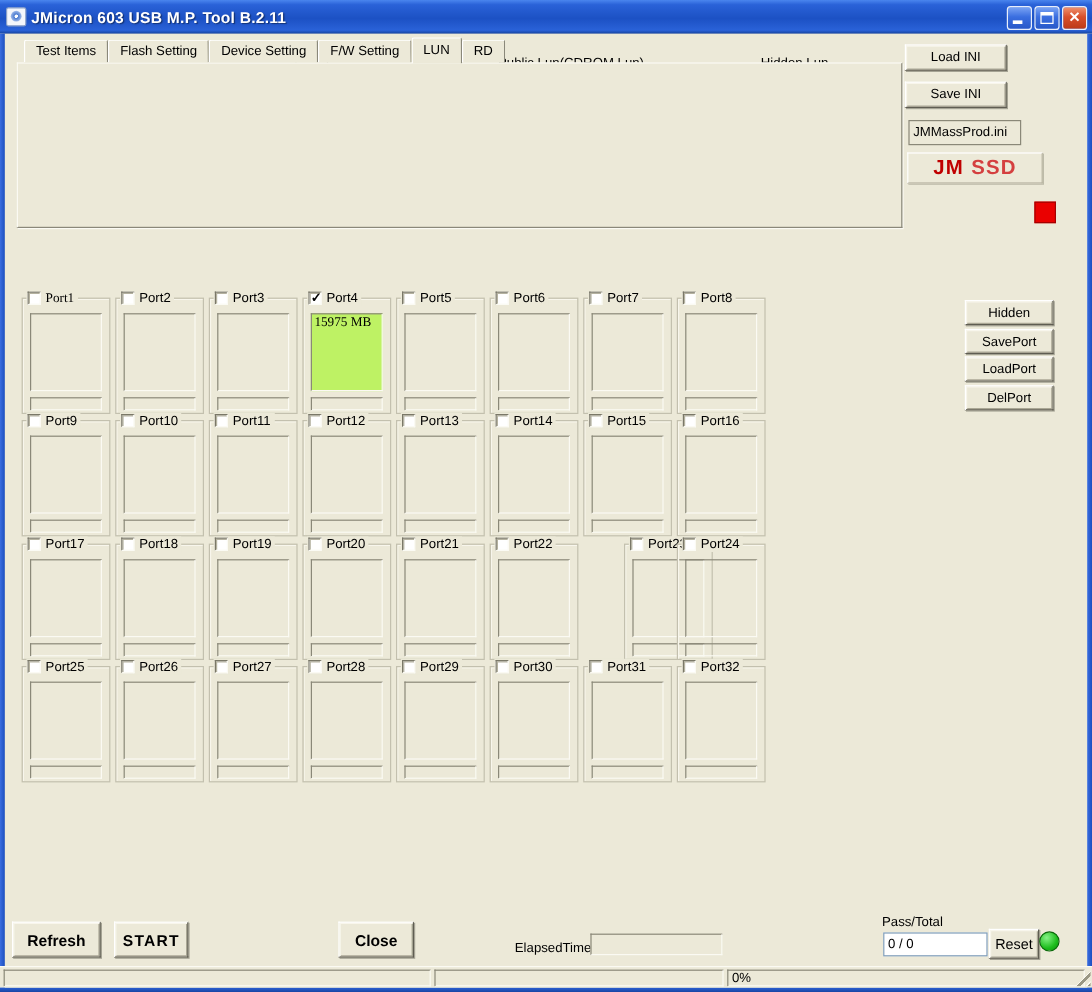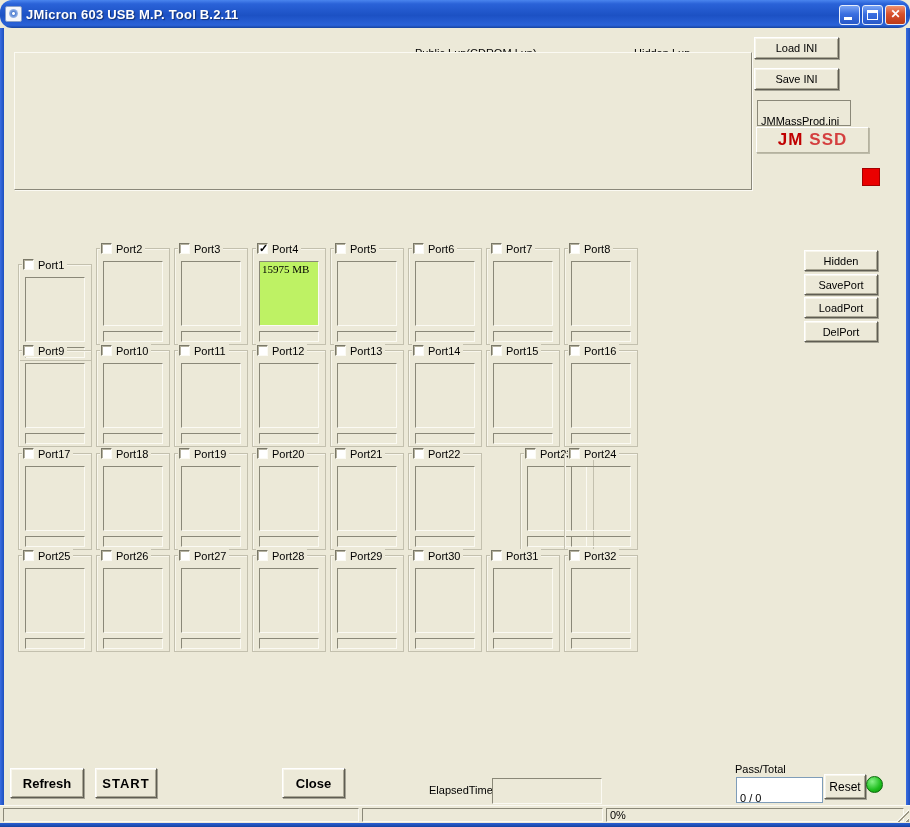--- a/index.html
+++ b/index.html
@@ -6,21 +6,21 @@
   html,body { background:#555; }
   .window {
     position:relative; width:910px; height:827px;
     font-family:"Liberation Sans", sans-serif; font-size:11px; color:#000;
     background:#ECE9D8; overflow:hidden;
   }
   
   .titlebar {
     position:absolute; left:0; top:0; width:910px; height:28px;
     background:linear-gradient(180deg,#4a85ee 0%,#2a62d8 14%,#1c51c4 55%,#2a62d8 90%,#16439f 100%);
-    display:flex; align-items:center; padding:2px 5px;border-radius:12px;
+    display:flex; align-items:center; padding:2px 5px;
   }
   .app-icon { width:17px; height:16px; margin-right:4px; background:#f4f6fb; border:1px solid #8aa0c8; border-radius:2px; position:relative; }
   .app-icon::after { content:""; position:absolute; left:3px; top:2px; width:9px; height:9px; border-radius:50%;
     background:radial-gradient(circle at 50% 50%, #fff 0 20%, #4a7ad0 25%, #9db8e8 70%); }
   .title-text { color:#fff; font-weight:bold; font-size:13px; text-shadow:1px 1px 1px rgba(0,0,0,.45); letter-spacing:.2px; }
   .caption-btns { position:absolute; right:4px; top:5px; display:flex; gap:2px; }
   .cap-btn { width:21px; height:20px; border-radius:3px; border:1px solid #e8eefb; position:relative;
     background:linear-gradient(180deg,#7aa4f4,#3a6ee0 45%,#2858c8); }
   .cap-btn.close { background:linear-gradient(180deg,#f0926e,#d8502c 45%,#bc3a18); }
   .glyph-min { position:absolute; left:4px; bottom:4px; width:8px; height:3px; background:#fff; }
@@ -35,21 +35,21 @@
   .tabs { position:absolute; left:20px; top:30px; height:22px; display:flex; align-items:flex-end; z-index:3; }
   .tab { height:19px; padding:3px 9px 0; background:#ECE9D8; border:1px solid #8a887a;
     border-bottom:none; border-top-color:#fff; border-left-color:#fff;
     border-top-left-radius:2px; border-top-right-radius:2px; white-space:nowrap; }
   .tab.on { height:22px; padding-top:4px; margin-bottom:-1px; z-index:4; position:relative; }
   .tabpage { position:absolute; left:14px; top:52px; width:738px; height:138px;
     border:1px solid; border-color:#fbfaf3 #8a887a #8a887a #fbfaf3; box-shadow:1px 1px 0 #fbfaf3; background:#ECE9D8; z-index:1; }
 
   
   .lbl { position:absolute; white-space:nowrap; }
-  .edit { position:absolute; background:#fff; border:1px solid #7F9DB9; padding:12px 3px; overflow:hidden; white-space:nowrap; }
+  .edit { position:absolute; background:#fff; border:1px solid #7F9DB9; padding:1px 3px; overflow:hidden; white-space:nowrap; }
   .edit.ro { background:#ECE9D8; border:1px solid; border-color:#8a8878 #fbfaf3 #fbfaf3 #8a8878; }
   .edit.thin { background:#ECE9D8; border:1px solid #8a8878; }
   .btn { position:absolute; background:#ECE9D8; text-align:center;
     border:1px solid; border-color:#fff #5f5d52 #5f5d52 #fff;
     box-shadow:inset 1px 1px 0 #f8f6ec, inset -1px -1px 0 #aaa795, 1px 1px 0 rgba(80,78,66,.45);
     display:flex; align-items:center; justify-content:center; cursor:default; }
   .btn.bold { font-weight:bold; font-size:13px; }
   .group { position:absolute; border:1px solid #b9b5a4; box-shadow:1px 1px 0 #fbfaf3, inset 1px 1px 0 #fbfaf3; }
   .gtitle { position:absolute; top:-7px; left:7px; background:#ECE9D8; padding:0 3px; white-space:nowrap; }
   .cb { position:absolute; width:12px; height:12px; background:#fff; border:1px solid; border-color:#7a7868 #fbfaf3 #fbfaf3 #7a7868;
@@ -101,20 +101,28 @@
         <span class="glyph-max"></span>
       </span>
     <span class="cap-btn close">
         <span class="glyph-x">✕</span>
       </span>
   </div>
   <div class="edge left"></div>
   <div class="edge right"></div>
   <div class="edge bottom"></div>
 
+  <div class="tabs">
+    <div class="tab">Test Items</div>
+    <div class="tab">Flash Setting</div>
+    <div class="tab">Device Setting</div>
+    <div class="tab">F/W Setting</div>
+    <div class="tab on">LUN</div>
+    <div class="tab">RD</div>
+  </div>
   <div class="tabpage"></div>
 
   <div class="lbl" style="left:23px; top:57px;">Total Size</div>
   <div class="edit ro" style="left:20px; top:70px; width:74px; height:17px;">15256</div>
   <div class="lbl" style="left:21px; top:95px;">Residual Size</div>
   <div class="edit ro" style="left:20px; top:110px; width:74px; height:17px;">-21</div>
 
   <div class="group" style="left:96px; top:57px; width:126px; height:123px;">
     <span class="gtitle">AP Lun</span>
     <span class="cb" style="left:8px; top:28px;"></span>
@@ -169,21 +177,21 @@
   <div class="btn" style="left:754px; top:37px; width:85px; height:22px;">Load INI</div>
   <div class="btn" style="left:754px; top:68px; width:85px; height:22px;text-align:right;">Save INI</div>
   <div class="edit thin" style="left:757px; top:100px; width:94px; height:21px; line-height:17px;">JMMassProd.ini</div>
   <div class="brand">
     <span style="color:#c00000;">JM</span>
     <span style="color:#d43f3f;">SSD</span>
   </div>
   <div class="red-square"></div>
 
   <div id="port-grid">
-      <div class="port" style="left: 18px; top: 264px;">
+      <div class="port" style="left: 18px; top: 248px; font-family: Liberation Serif, serif;">
       <span class="port-head">
         <span class="cb"></span>
         <span>Port1</span>
       </span>
       <div class="plist">
         <span></span>
       </div>
       <div class="pbar"></div>
     </div>
       <div class="port" style="left: 96px; top: 248px;">

